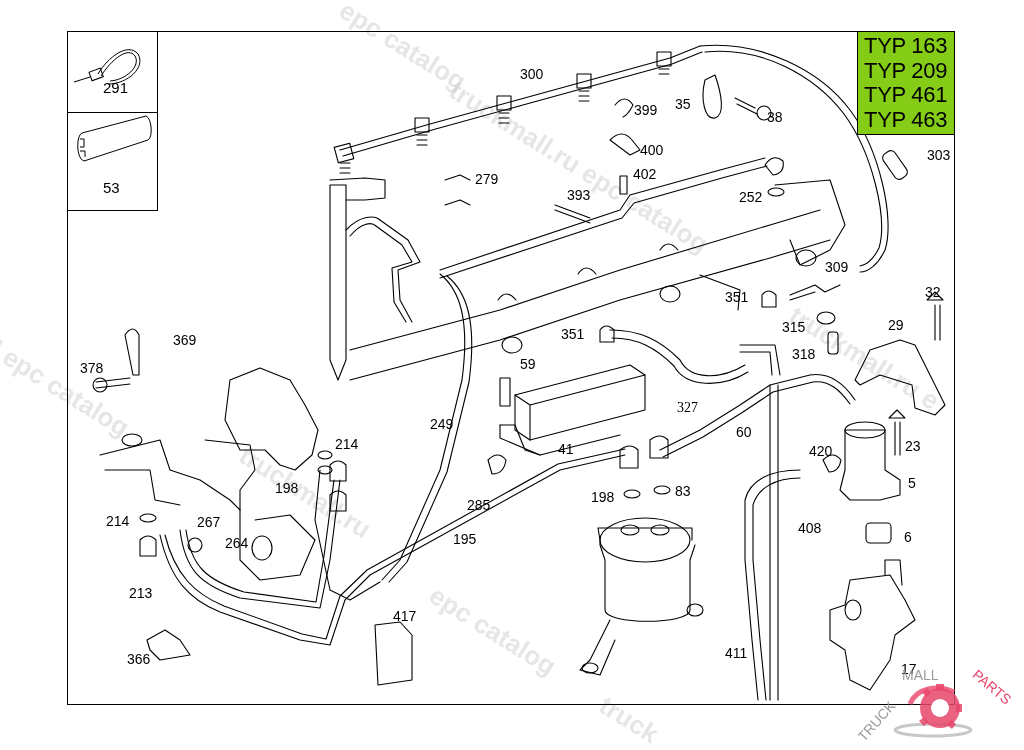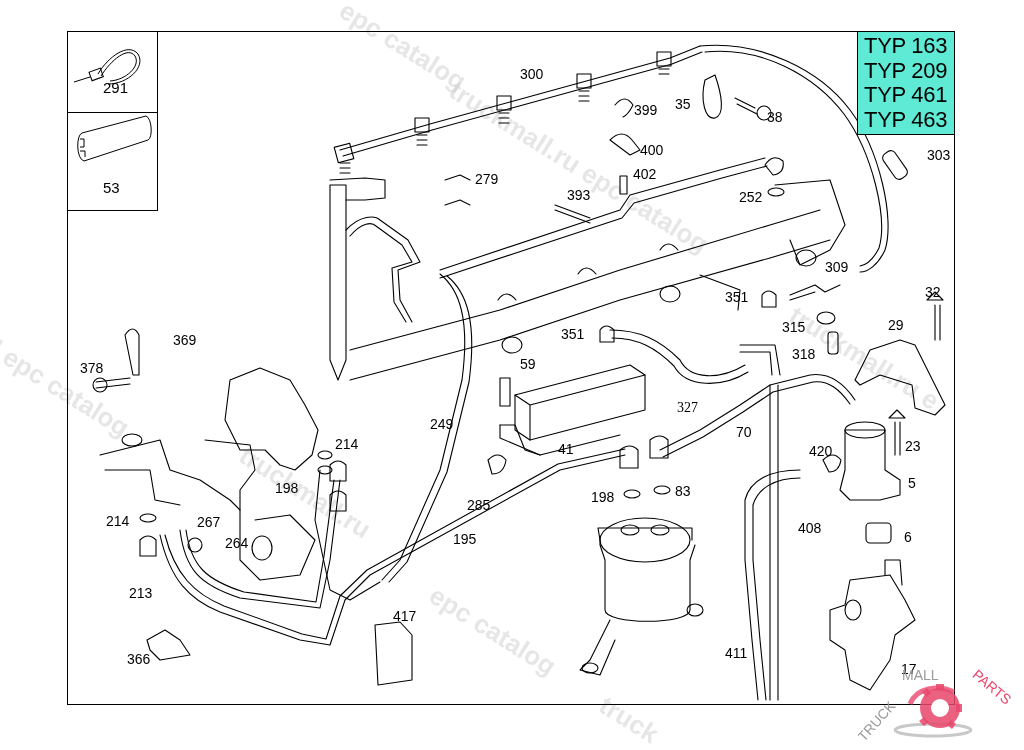--- a/index.html
+++ b/index.html
@@ -5,21 +5,21 @@
   html, body { margin:0; padding:0; background:#ffffff; }
   body { width:1024px; height:750px; position:relative; overflow:hidden;
          font-family:"Liberation Sans", sans-serif; }
   #canvas { position:absolute; left:0; top:0; width:1024px; height:750px; }
   .frame { position:absolute; left:67px; top:31px; width:888px; height:674px;
            border:1.5px solid #000; box-sizing:border-box; }
   .inset { position:absolute; border:1.5px solid #000; box-sizing:border-box; background:#fff; }
   .inset-291 { left:67px; top:31px; width:91px; height:82px; }
   .inset-53 { left:67px; top:112px; width:91px; height:99px; border-top:1px solid #000; }
   .typ-box { position:absolute; left:857px; top:31px; width:98px; height:104px;
-             border:1.5px solid #000; box-sizing:border-box; background:#5eead4;
+             border:1.5px solid #000; box-sizing:border-box; background:#84cc16;
              padding:2px 0 0 6px; }
   .typ-line { font-size:22px; line-height:24.5px; color:#000; letter-spacing:-0.3px; }
   .callout { position:absolute; font-size:14px; color:#000; line-height:14px; white-space:nowrap; }
   .callout.big { font-size:15px; }
   .wm { position:absolute; color:rgba(200,200,200,0.45); font-size:26px; font-weight:bold;
         white-space:nowrap; transform-origin:left top; pointer-events:none; }
   .logo { position:absolute; left:858px; top:658px; width:166px; height:92px; }
 </style>
 </head>
 <body>
@@ -220,21 +220,21 @@
       <div class="callout" style="left: 725px; top: 290px;">351</div>
       <div class="callout" style="left: 925px; top: 285px;">32</div>
       <div class="callout" style="left: 888px; top: 318px;">29</div>
       <div class="callout" style="left: 782px; top: 320px;">315</div>
       <div class="callout" style="left: 792px; top: 347px;">318</div>
       <div class="callout" style="left: 561px; top: 327px;">351</div>
       <div class="callout" style="left: 149px; top: 333px; margin-left: 24px;">369</div>
       <div class="callout" style="left: 80px; top: 361px;">378</div>
       <div class="callout" style="left: 520px; top: 357px;">59</div>
       <div class="callout" style="left: 677px; top: 401px; font-family: Liberation Serif, serif;">327</div>
-      <div class="callout" style="left: 736px; top: 425px;">70</div>
+      <div class="callout" style="left: 736px; top: 425px;">60</div>
       <div class="callout" style="left: 430px; top: 417px;">249</div>
       <div class="callout" style="left: 335px; top: 437px;">214</div>
       <div class="callout" style="left: 809px; top: 444px;">420</div>
       <div class="callout" style="left: 905px; top: 439px;">23</div>
       <div class="callout" style="left: 558px; top: 442px;">41</div>
       <div class="callout" style="left: 275px; top: 481px;">198</div>
       <div class="callout" style="left: 908px; top: 476px;">5</div>
       <div class="callout" style="left: 467px; top: 498px;">285</div>
       <div class="callout" style="left: 591px; top: 490px;">198</div>
       <div class="callout" style="left: 675px; top: 484px;">83</div>

